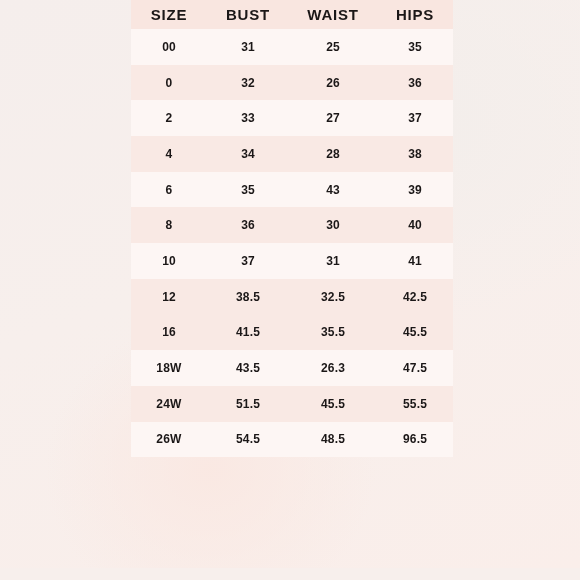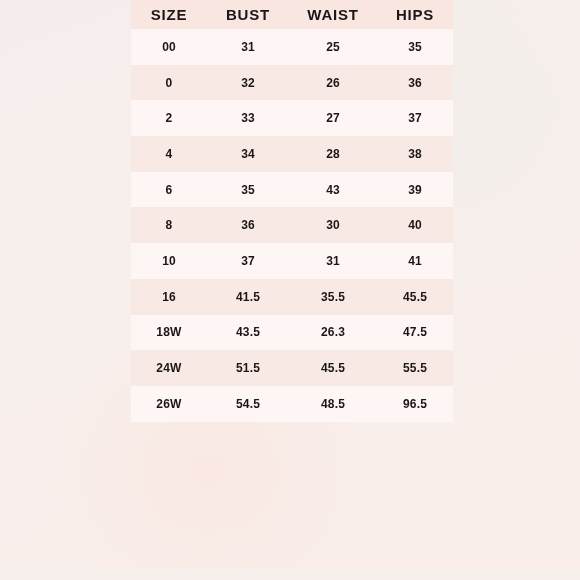--- a/index.html
+++ b/index.html
@@ -133,20 +133,26 @@
         <td>30</td>
         <td>40</td>
       </tr>
       <tr class="stripe-light">
         <td>10</td>
         <td>37</td>
         <td>31</td>
         <td>41</td>
       </tr>
       <tr class="stripe-dark">
+        <td>12</td>
+        <td>38.5</td>
+        <td>32.5</td>
+        <td>42.5</td>
+      </tr>
+      <tr class="stripe-dark">
         <td>16</td>
         <td>41.5</td>
         <td>35.5</td>
         <td>45.5</td>
       </tr>
       <tr class="stripe-light">
         <td>18W</td>
         <td>43.5</td>
         <td>26.3</td>
         <td>47.5</td>

